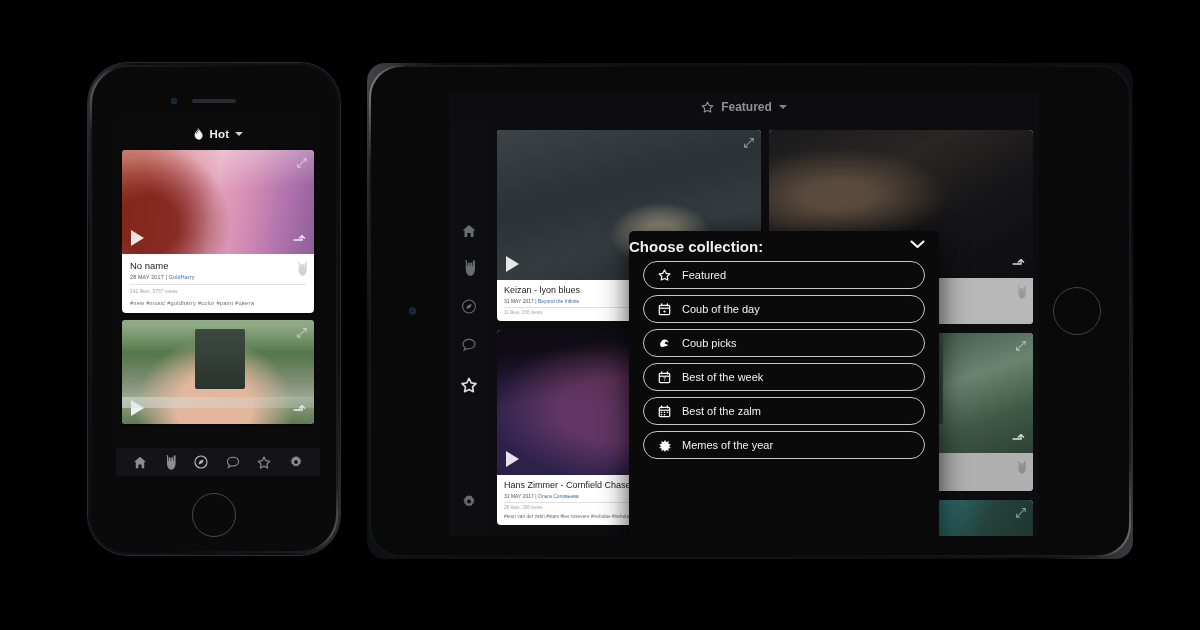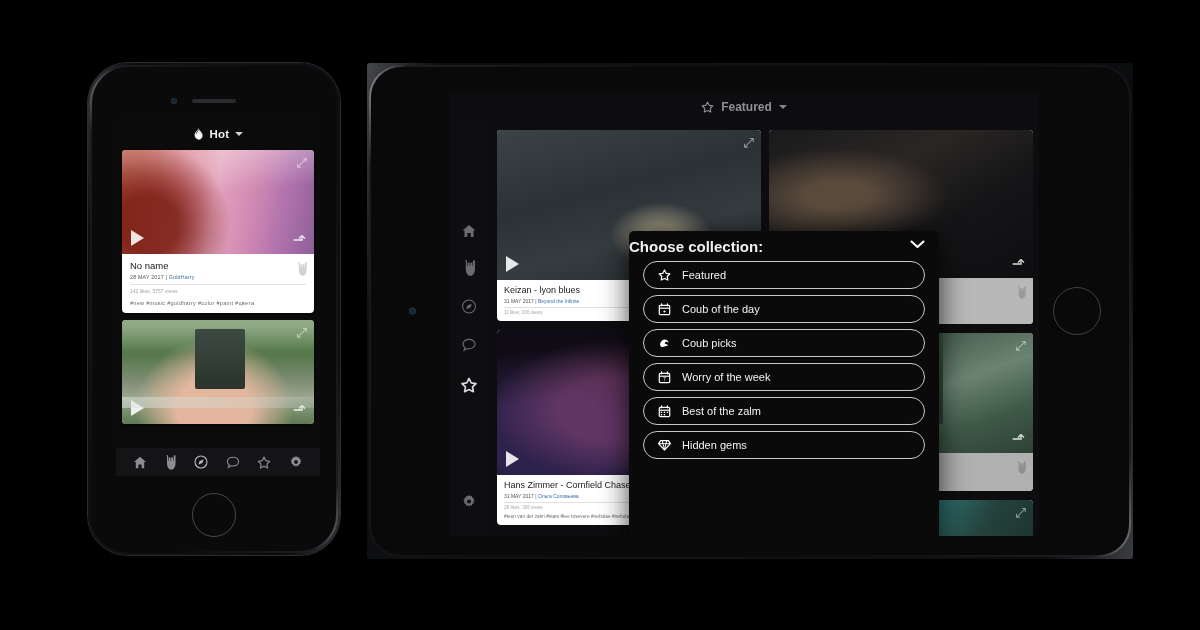--- a/index.html
+++ b/index.html
@@ -99,21 +99,21 @@
   
   .ph-nav { position:absolute; left:0; bottom:0; width:100%; height:28px;
             background:#141416; display:flex; align-items:center; justify-content:space-around;
             padding:0 8px; }
   .ph-nav .nico { color:#8d8d8f; font-size:13px; line-height:1; }
 
   
   .tablet {
     position: absolute; left: 367px; top: 63px;
     width: 766px; height: 496px;
-    border-radius: 3px;
+    border-radius: 18px;
     background: linear-gradient(105deg,#45474b 0%,#0d0e10 8%,#121316 50%,#0b0c0e 90%,#3a3c40 100%);
   }
   .tablet-edge {
     position:absolute; inset:2px; border-radius:32px;
     background: linear-gradient(110deg,#9a9da3 0%,#1c1d20 4%,#0a0b0d 38%,#0a0b0d 64%,#1d1e21 96%,#85888e 100%);
   }
   .tablet-body { position:absolute; inset:4px; border-radius:30px; background:#090909; }
   .tablet-screen {
     position:absolute; left:78px; top:26px; width:590px; height:443px;
     background:#0d0d0f; overflow:hidden;
@@ -476,49 +476,48 @@
 
                 <div class="coll-item">
                   <span class="cico">
                     <svg width="13" height="13" viewBox="0 0 13 13">
                         <rect x="1.3" y="2.4" width="10.4" height="9.3" rx="1.1" fill="none" stroke="#fff" stroke-width="1.2"></rect>
                         <path d="M1.3 5.2h10.4" stroke="#fff" stroke-width="1.2"></path>
                         <path d="M3.6.8v2M9.4.8v2" stroke="#fff" stroke-width="1.2" stroke-linecap="round"></path>
                         <text x="6.5" y="10" font-size="4.6" fill="#fff" text-anchor="middle" font-family="Liberation Sans">7</text>
                       </svg>
                   </span>
-                  <span>Worry of the week</span>
+                  <span>Best of the week</span>
                 </div>
 
                 <div class="coll-item">
                   <span class="cico">
                     <svg width="13" height="13" viewBox="0 0 13 13">
                         <rect x="1.3" y="2.4" width="10.4" height="9.3" rx="1.1" fill="none" stroke="#fff" stroke-width="1.2"></rect>
                         <path d="M1.3 5.2h10.4" stroke="#fff" stroke-width="1.2"></path>
                         <path d="M3.6.8v2M9.4.8v2" stroke="#fff" stroke-width="1.2" stroke-linecap="round"></path>
                         <rect x="2.8" y="6.6" width="1.4" height="1.4" fill="#fff"></rect>
                         <rect x="5.8" y="6.6" width="1.4" height="1.4" fill="#fff"></rect>
                         <rect x="8.8" y="6.6" width="1.4" height="1.4" fill="#fff"></rect>
                         <rect x="2.8" y="9" width="1.4" height="1.4" fill="#fff"></rect>
                         <rect x="5.8" y="9" width="1.4" height="1.4" fill="#fff"></rect>
                       </svg>
                   </span>
                   <span>Best of the zalm</span>
                 </div>
 
-
                 <div class="coll-item">
                   <span class="cico">
-                    <svg width="13" height="12" viewBox="0 0 13 12">
-                        <path d="M2.6 1.6h7.8l2 3.1L6.5 11 .6 4.7z" fill="none" stroke="#fff" stroke-width="1.2" stroke-linejoin="round"></path>
-                        <path d="M.6 4.7h11.8M4.3 1.6 6.5 11 8.7 1.6" fill="none" stroke="#fff" stroke-width="1"></path>
+                    <svg width="14" height="13" viewBox="0 0 14 13">
+                        <path d="M7 .9 8.3 3 10.8 2.3 10.3 4.8 12.8 5.5 11 7.2 12.9 9.1 10.3 9.4 10.6 12 8.2 10.9 7 12.9 5.8 10.9 3.4 12 3.7 9.4 1.1 9.1 3 7.2 1.2 5.5 3.7 4.8 3.2 2.3 5.7 3z" fill="#ffffff"></path>
                       </svg>
                   </span>
-                  <span>Hidden gems</span>
-                </div>
+                  <span>Memes of the year</span>
+                </div>
+
 
               </div>
             </div>
 
           </div>
         </div>
       </div>
 
       <div class="tablet-home"></div>
     </div>

